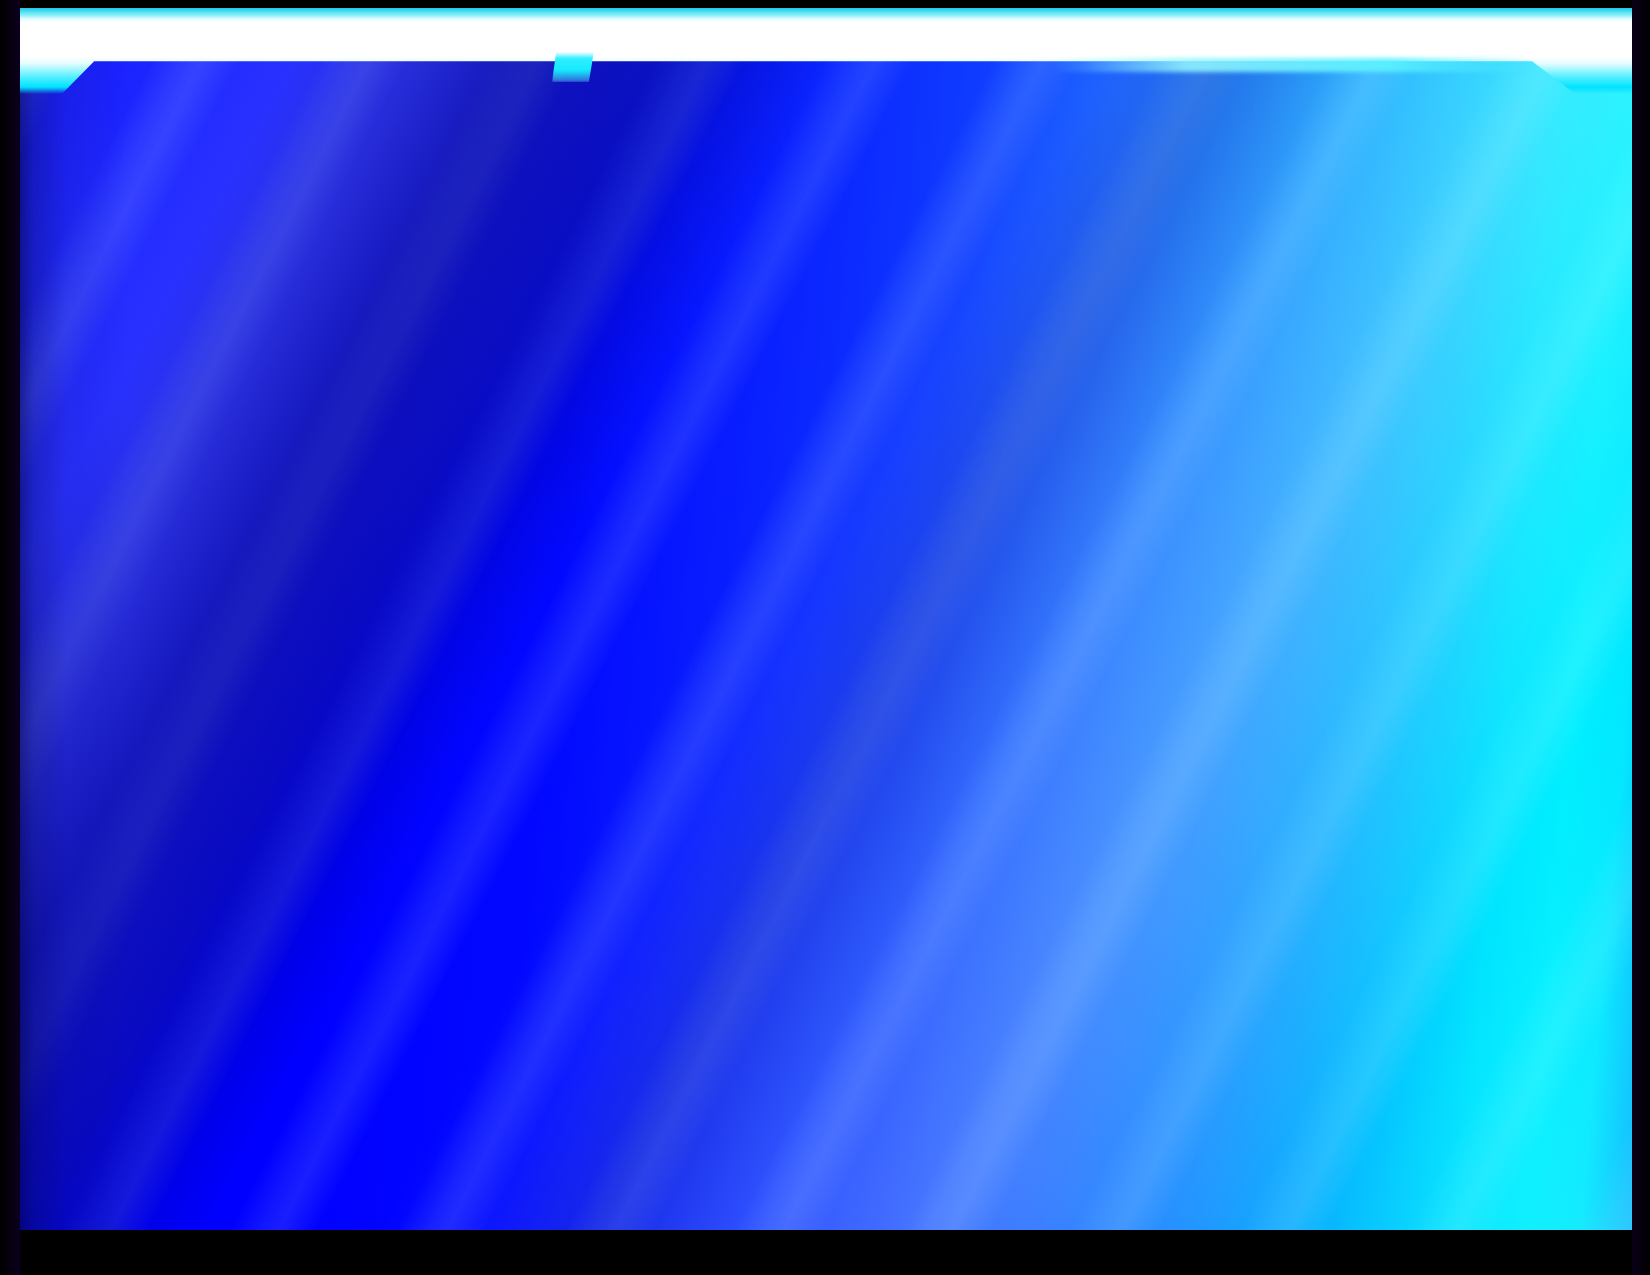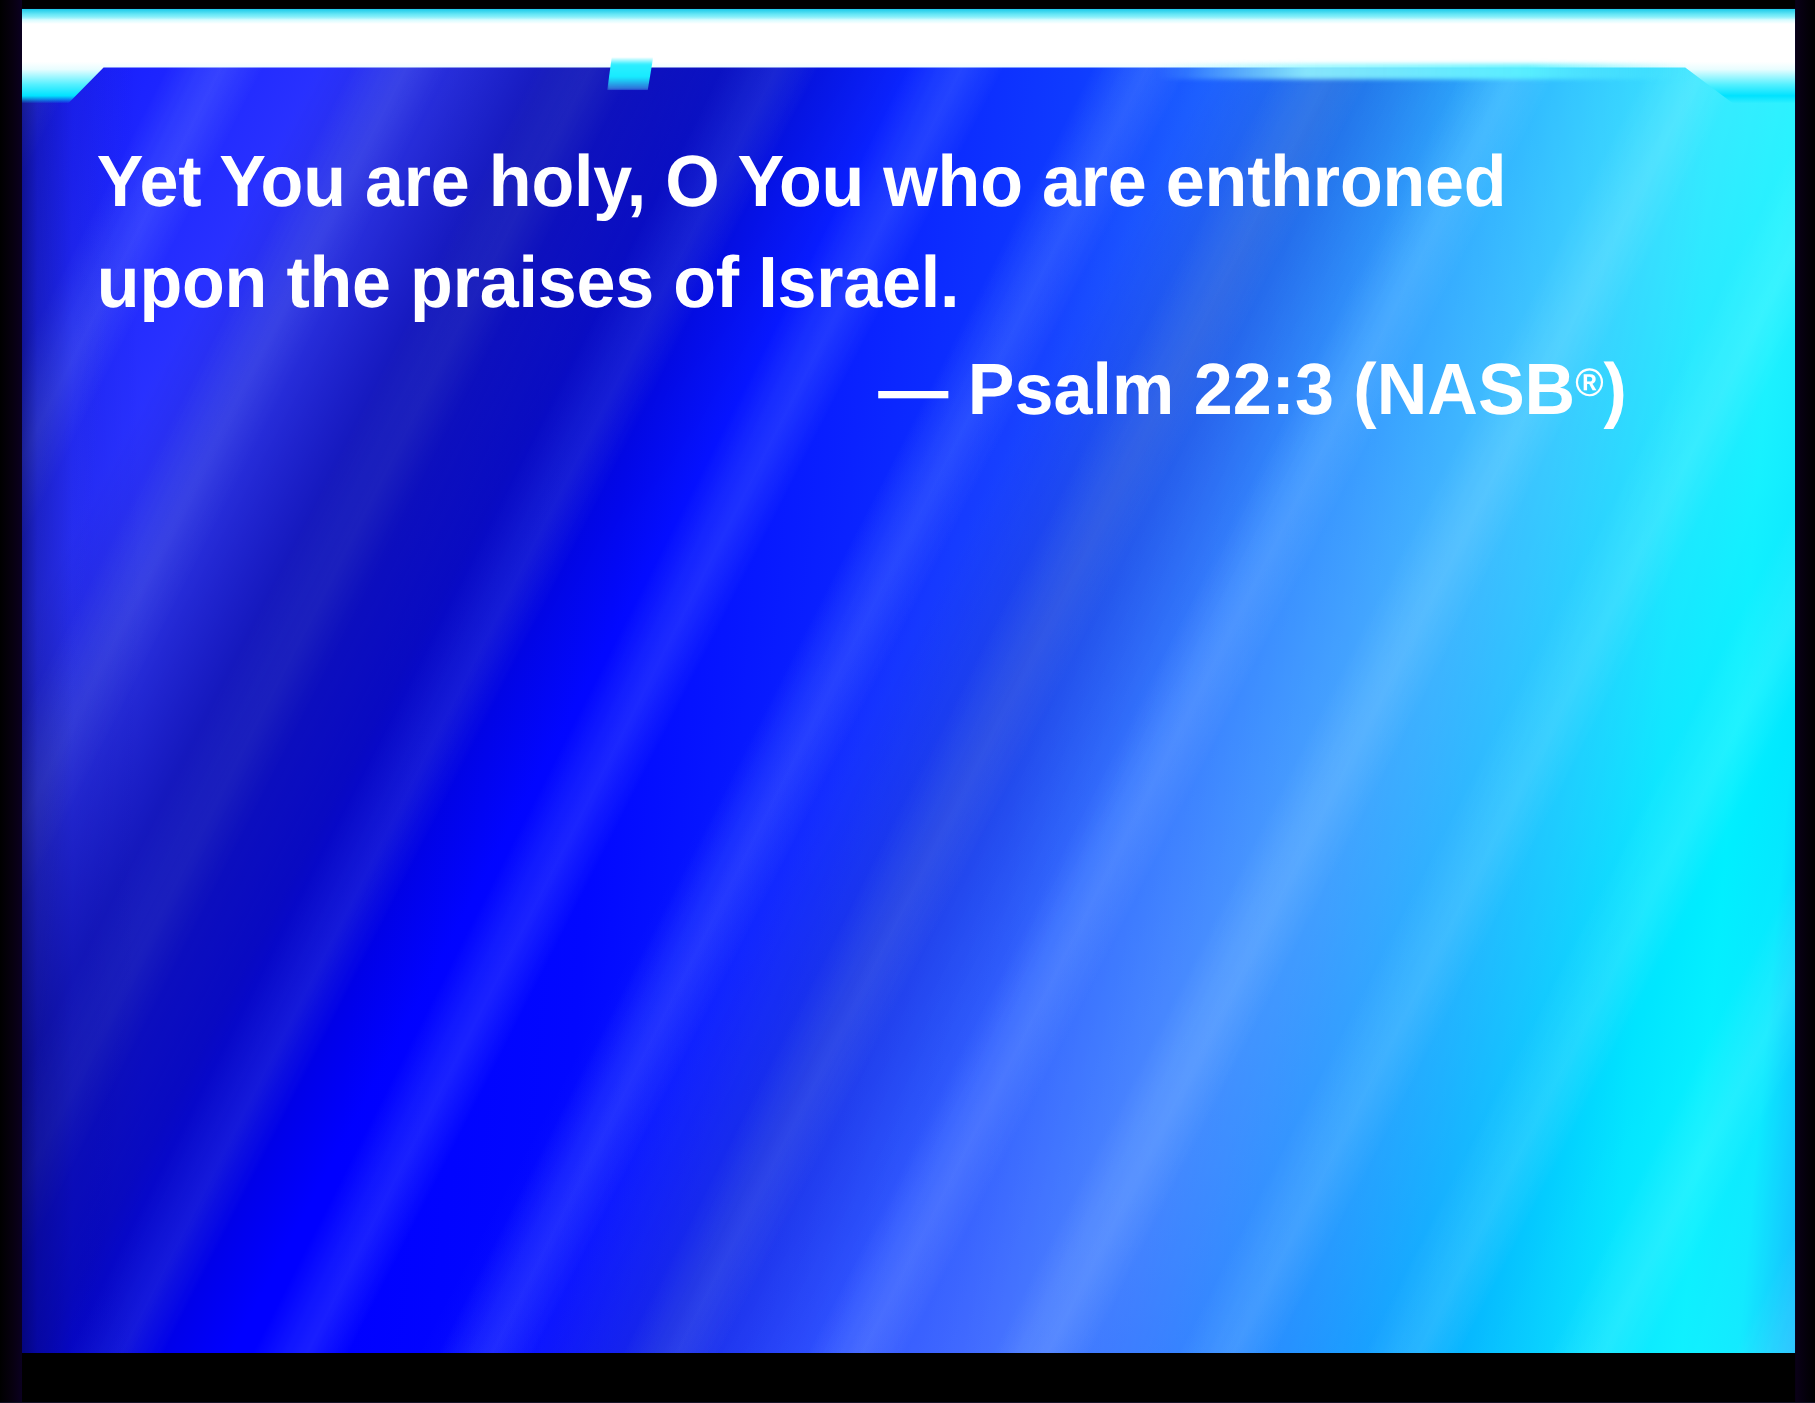--- a/index.html
+++ b/index.html
@@ -250,24 +250,19 @@
     <div class="layer-left-shade"></div>
 
     <div id="glow-band">
       <div class="band-core"></div>
       <div class="band-glowtop"></div>
       <div class="band-notch"></div>
       <div class="band-wisp"></div>
     </div>
   </div>
 
-  <div id="verse-block">
-    <div class="verse-line">Yet You are holy, O You who are enthroned</div>
-    <div class="verse-line">upon the praises of Israel.</div>
-    <div id="citation-line"><span>—</span><span> </span><span>Psalm 22:3</span><span> </span><span>(</span><span>NASB</span><span id="reg-mark">®</span><span>)</span></div>
-  </div>
 
   <div class="frame-edge" id="frame-top"></div>
   <div class="frame-edge" id="frame-bottom"></div>
   <div class="frame-edge" id="frame-left"></div>
   <div class="frame-edge" id="frame-right"></div>
 
 </div>
 
 </body></html>

